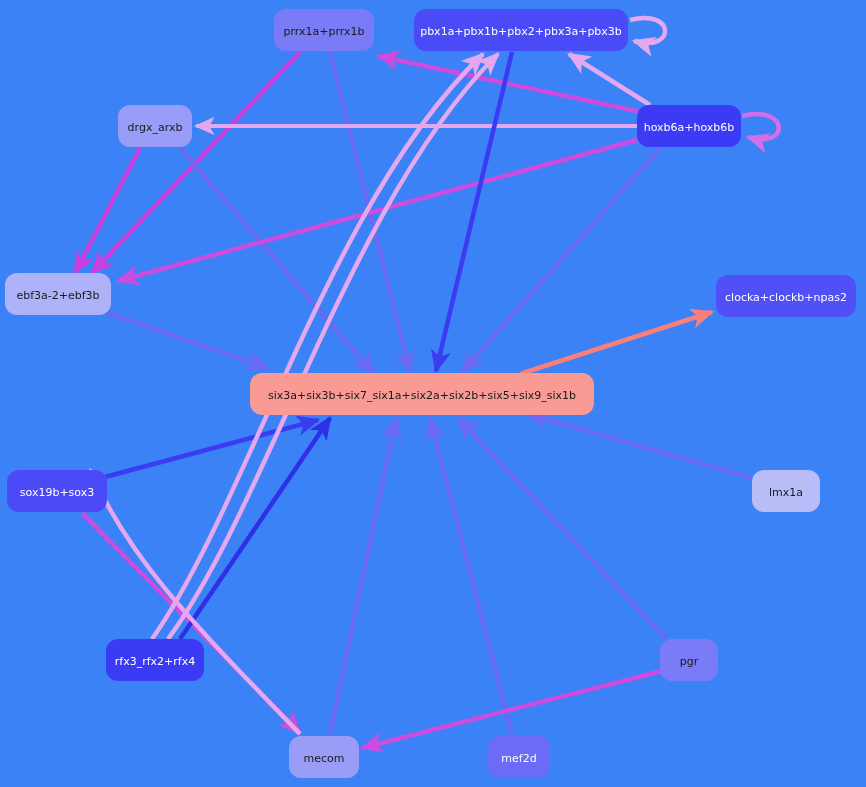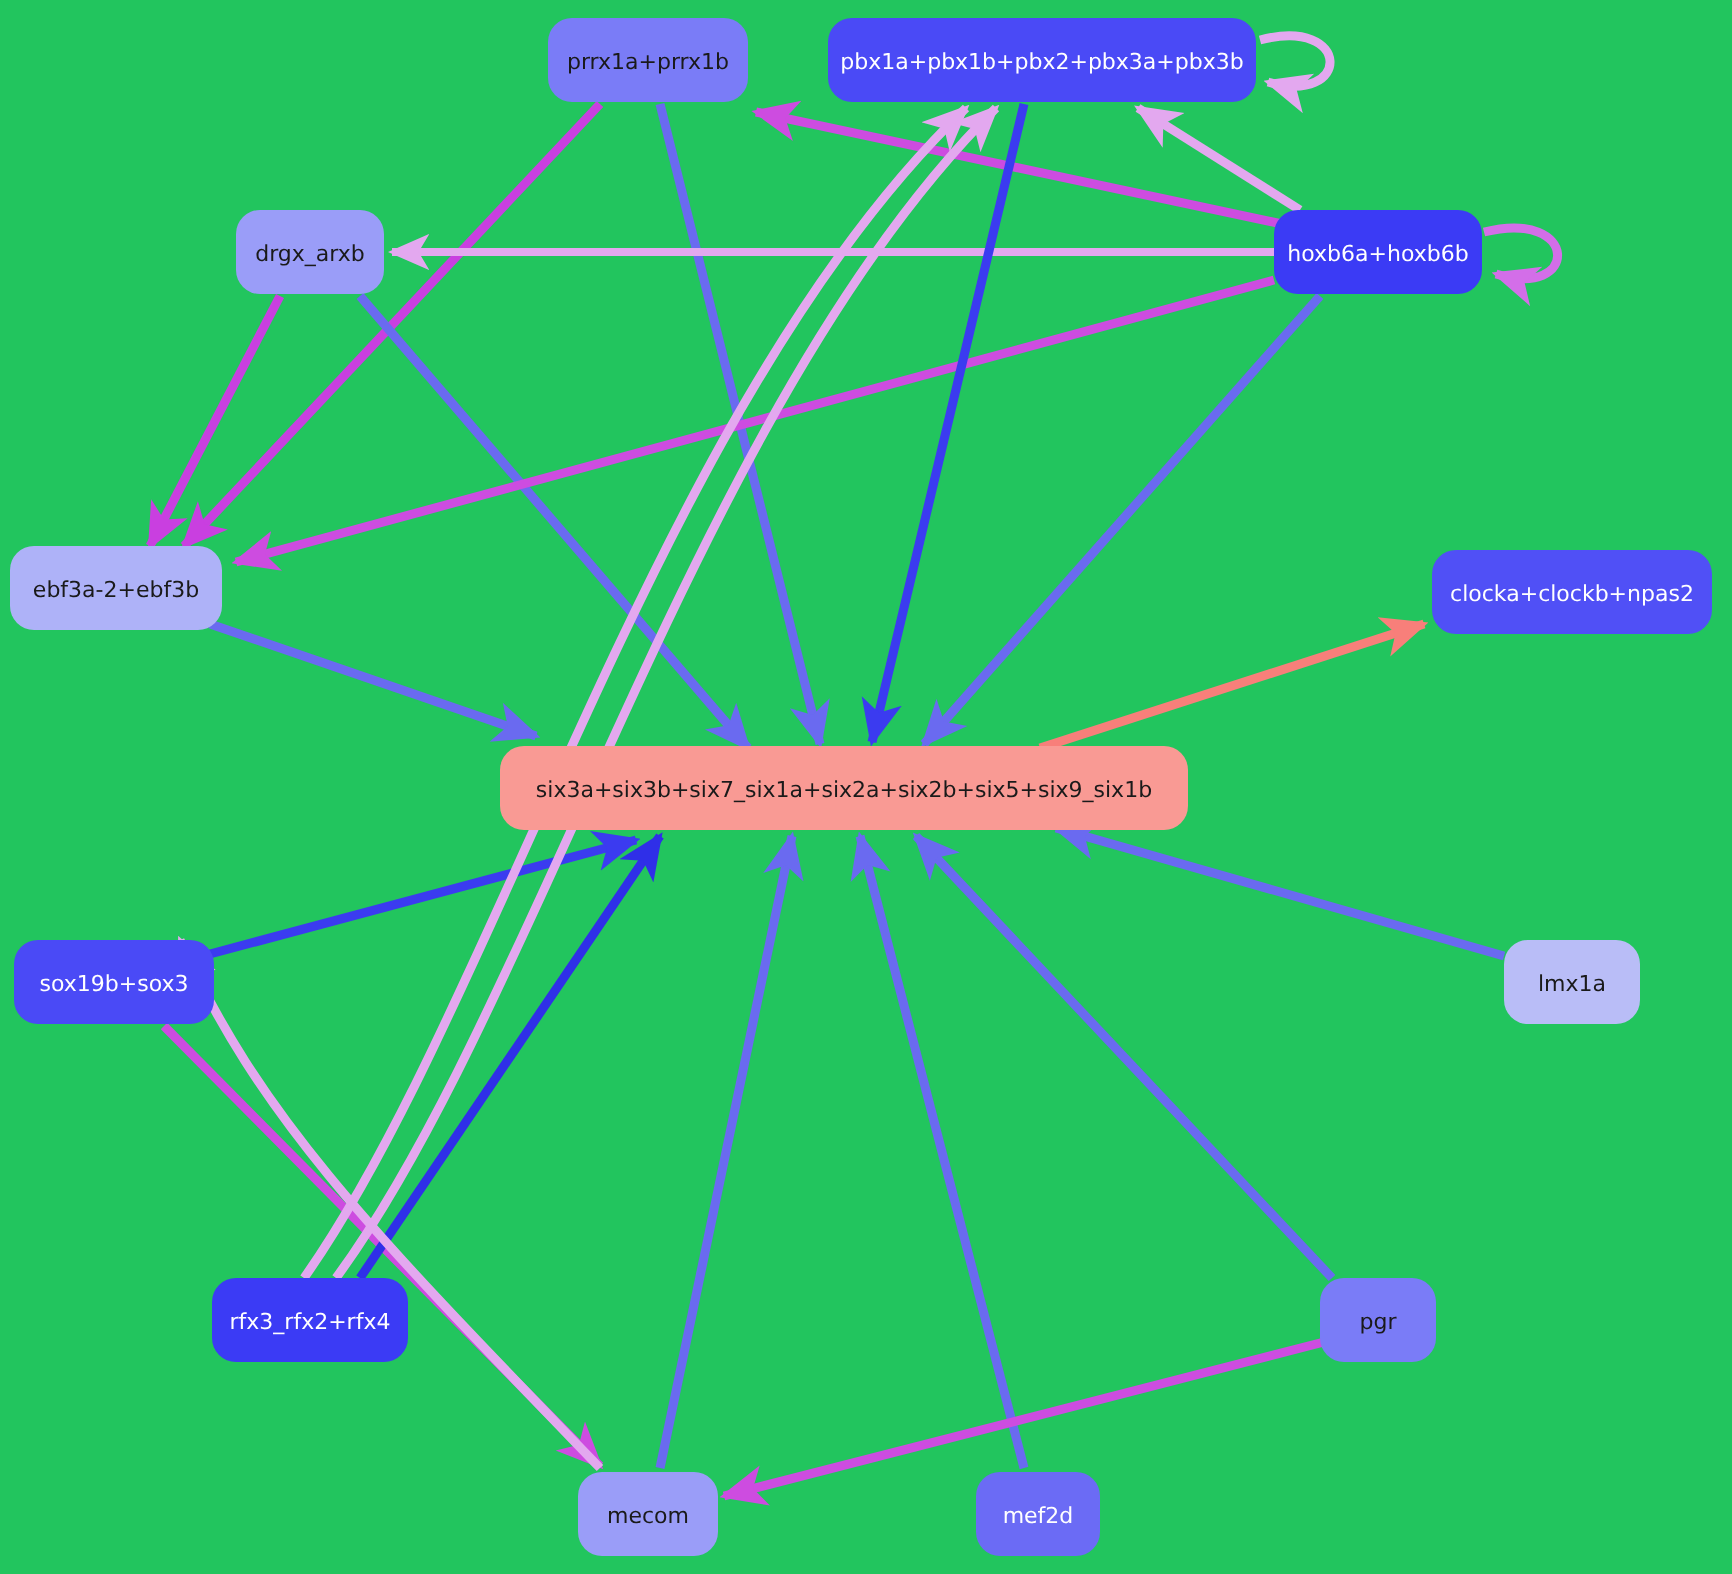--- a/index.html
+++ b/index.html
@@ -10,21 +10,21 @@
   body {
     width: 866px;
     height: 787px;
     font-family: "DejaVu Sans", "Liberation Sans", sans-serif;
     overflow: hidden;
   }
   #graph-root {
     position: relative;
     width: 866px;
     height: 787px;
-    background: #22c55e;
+    background: #3b82f6;
   }
   svg#network-svg {
     position: absolute;
     left: 0;
     top: 0;
     width: 866px;
     height: 787px;
     display: block;
   }
   .node-rect {

